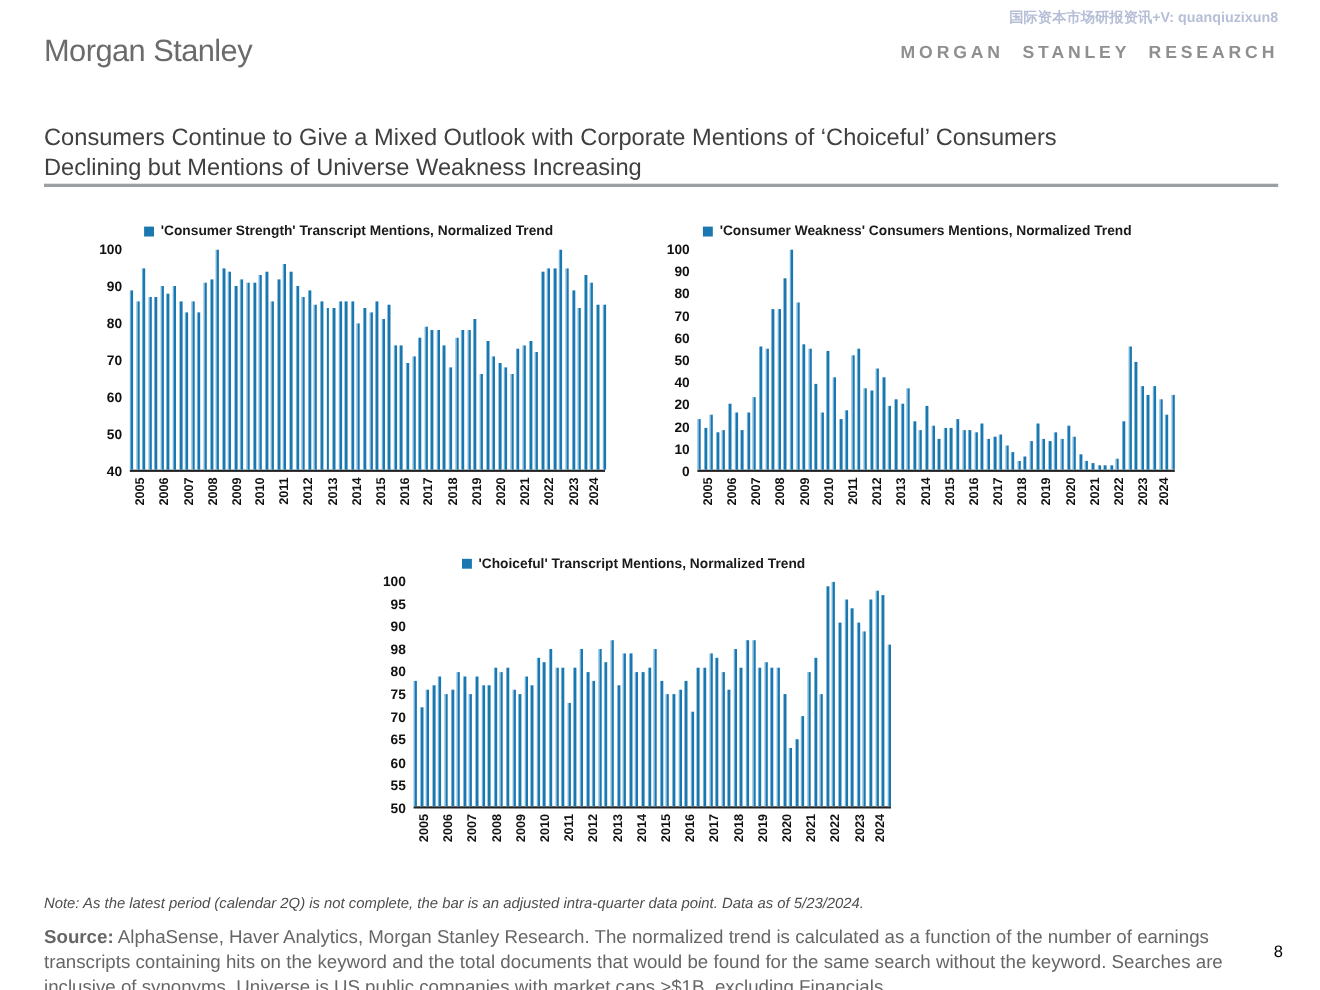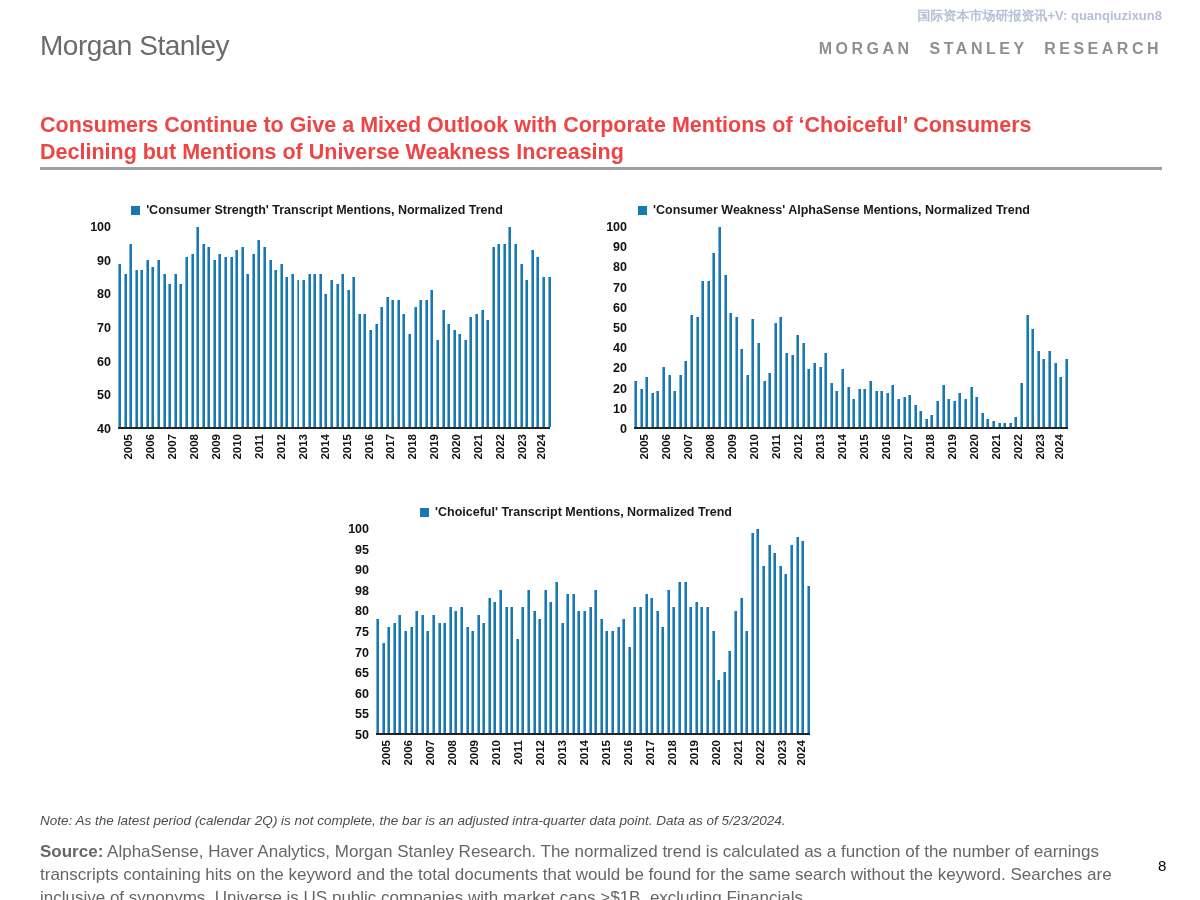--- a/index.html
+++ b/index.html
@@ -17,21 +17,21 @@
     font-size:13px;font-weight:bold;color:#b6bfd6;
   }
   .research-label{
     position:absolute;top:40px;right:38px;
     font-size:16px;font-weight:bold;color:#8f8f8f;
     letter-spacing:3.5px;word-spacing:9px;
   }
   
   .page-title{
     position:absolute;left:40px;top:112px;width:1130px;
-    font-size:21.5px;font-weight:bold;color:#ef4444;line-height:1.24;
+    font-size:21.5px;font-weight:normal;color:#404040;line-height:1.24;
   }
   .title-rule{
     position:absolute;left:40px;top:167px;width:1122px;height:3px;background:#9aa0a4;
   }
   
   .chart{position:absolute;}
   .chart1{left:84px;top:203px;width:466px;}
   .chart2{left:600px;top:203px;width:468px;}
   .chart3{left:342px;top:505px;width:468px;}
   .legend{
@@ -241,21 +241,21 @@
       </div>
       <div class="xcell" style="flex-grow: 2;">
         <div class="xtick">2024</div>
       </div>
     </div>
 </div>
 
 <div class="chart chart2">
   <div class="legend">
     <span class="swatch" style="background: rgb(27, 119, 176);"></span>
-    <span>'Consumer Weakness' AlphaSense Mentions, Normalized Trend</span>
+    <span>'Consumer Weakness' Consumers Mentions, Normalized Trend</span>
   </div>
   <div class="plot-row">
     <div class="yaxis">
         <div class="ytick" style="top: 0%;">100</div>
         <div class="ytick" style="top: 10%;">90</div>
         <div class="ytick" style="top: 20%;">80</div>
         <div class="ytick" style="top: 30%;">70</div>
         <div class="ytick" style="top: 40%;">60</div>
         <div class="ytick" style="top: 50%;">50</div>
         <div class="ytick" style="top: 60%;">40</div>

